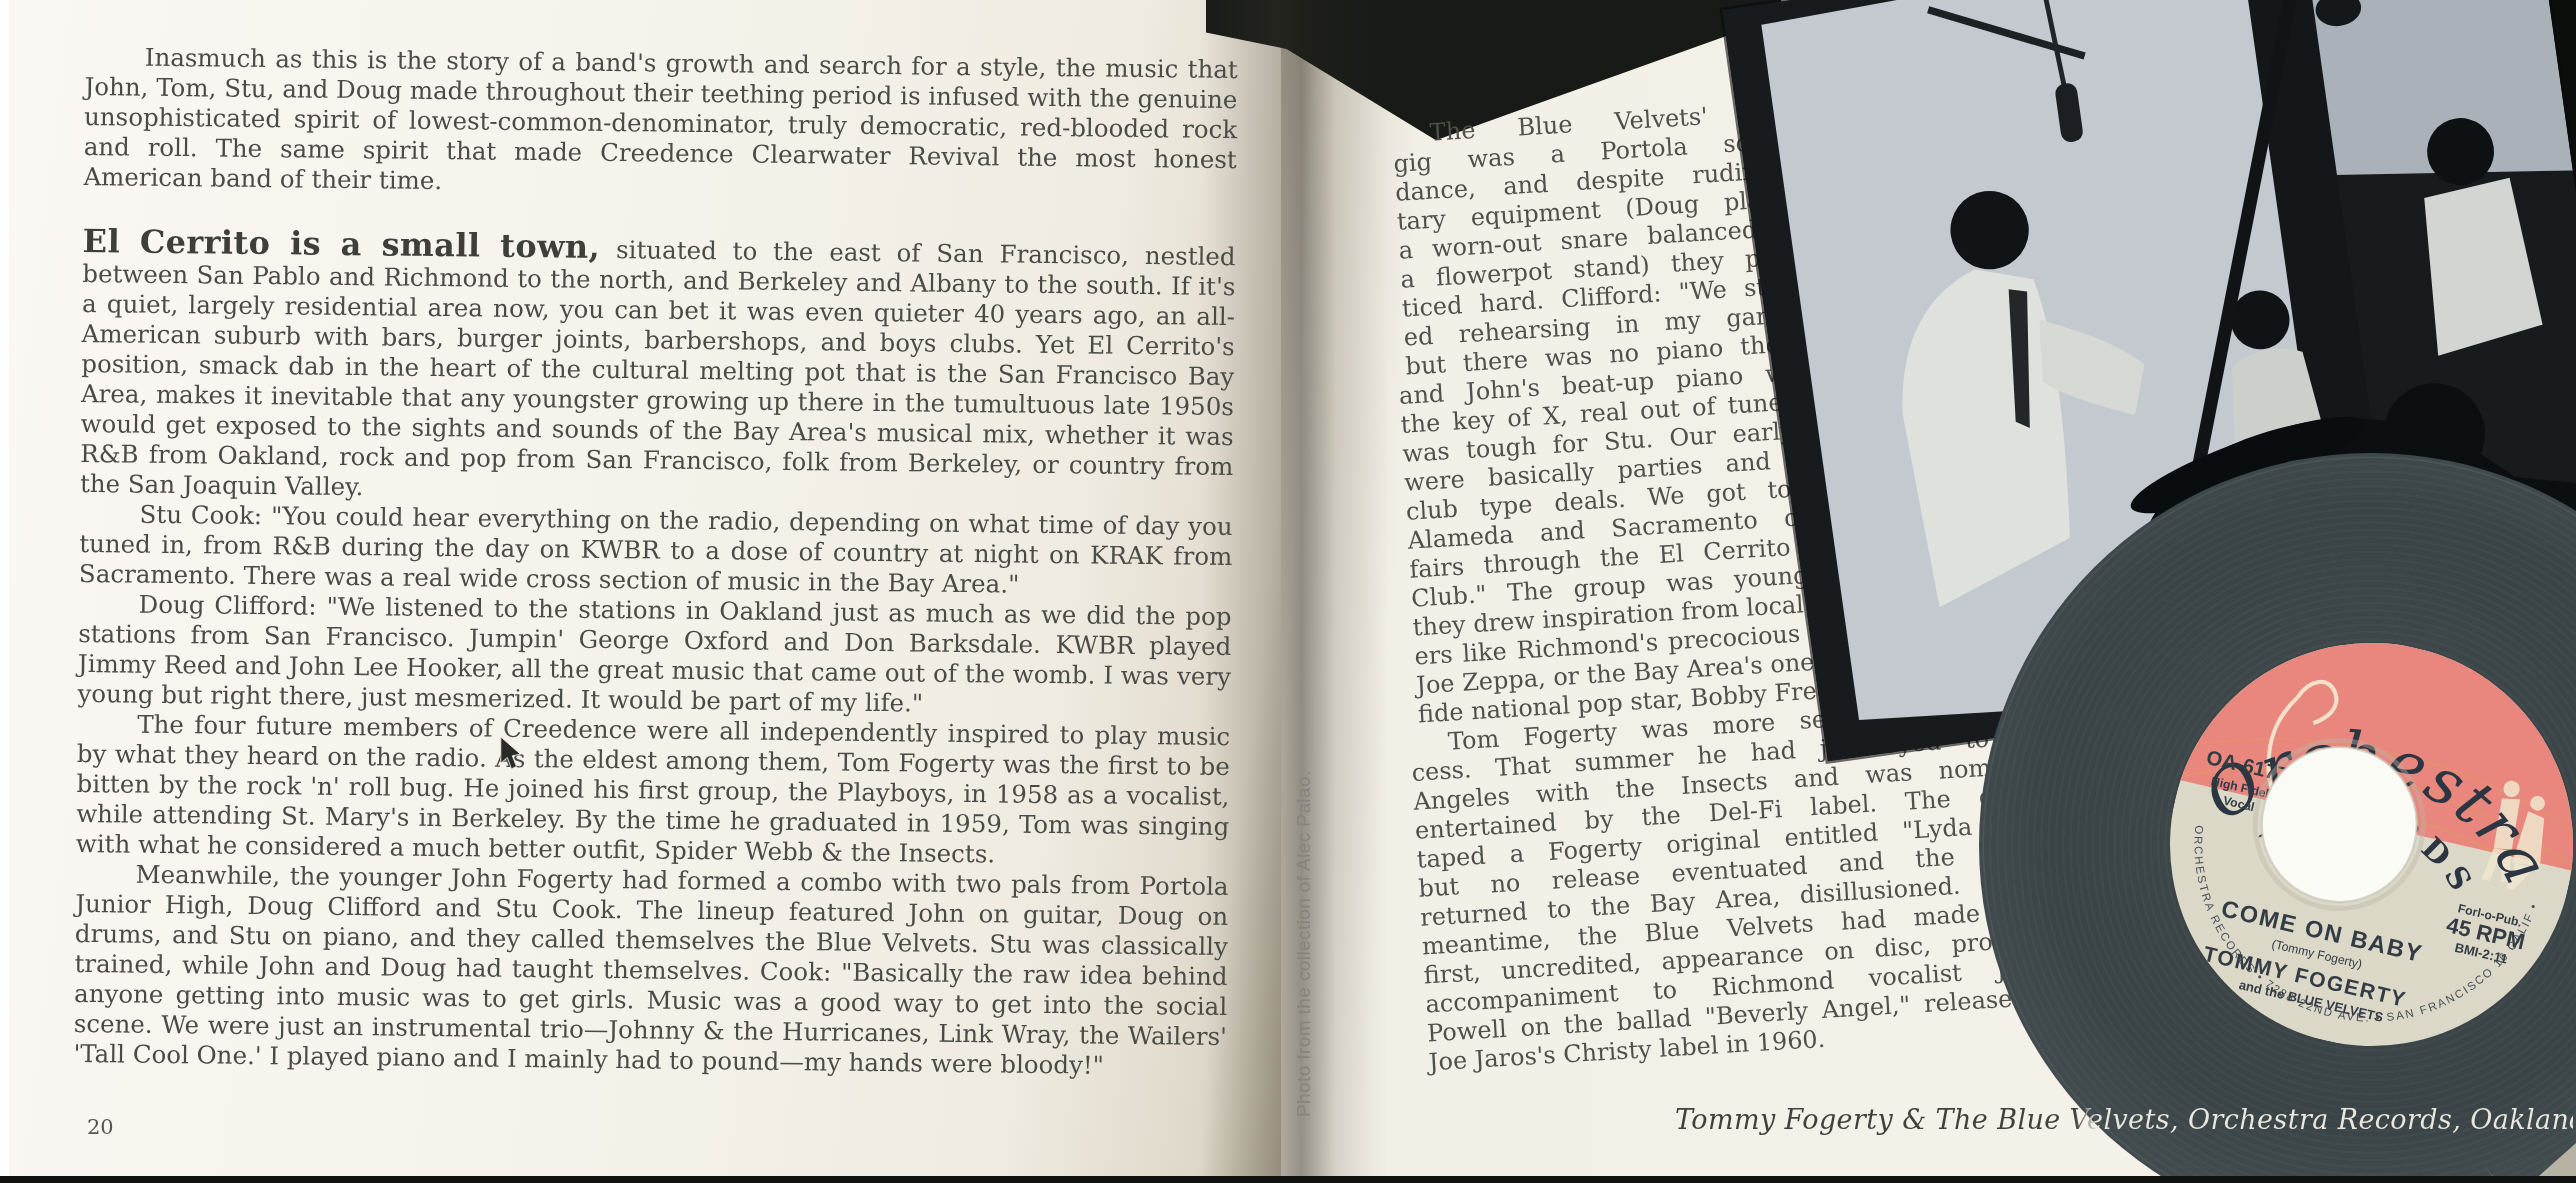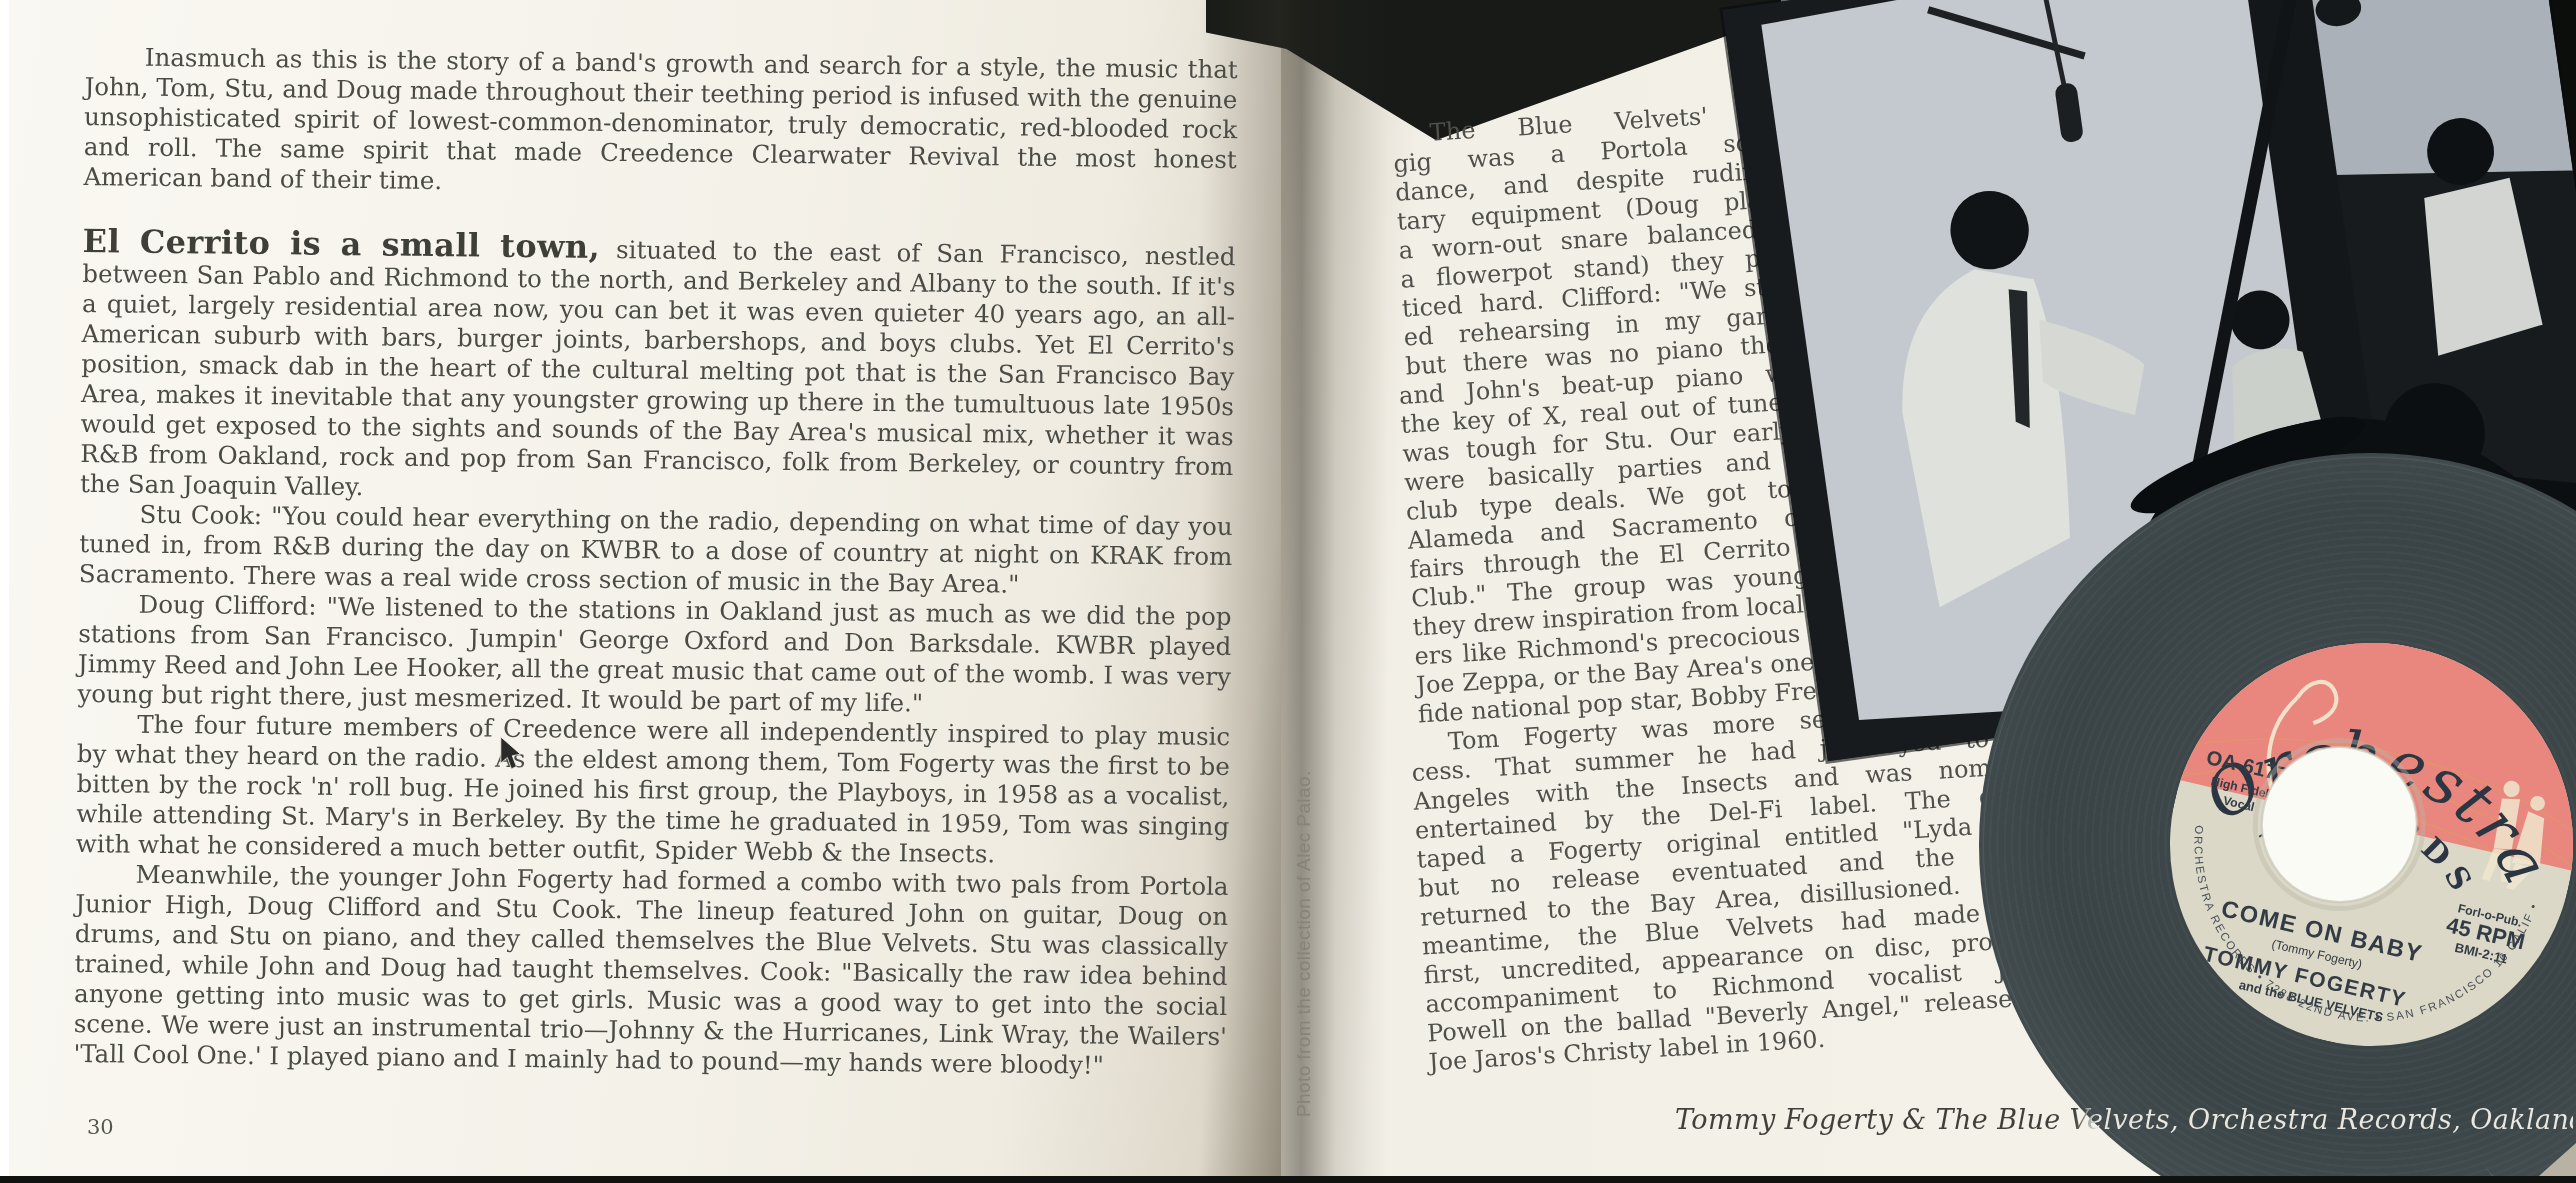--- a/index.html
+++ b/index.html
@@ -89,21 +89,21 @@
   <div class="right-edge-strip"></div>
 
   <div class="lp-text">
     <p>Inasmuch as this is the story of a band's growth and search for a style, the music that John, Tom, Stu, and Doug made throughout their teething period is infused with the genuine unsophisticated spirit of lowest-common-denominator, truly democratic, red-blooded rock and roll. The same spirit that made Creedence Clearwater Revival the most honest American band of their time.</p>
     <p class="lead-para"><span class="lead-in">El Cerrito is a small town,</span><span> situated to the east of San Francisco, nestled between San Pablo and Richmond to the north, and Berkeley and Albany to the south. If it's a quiet, largely residential area now, you can bet it was even quieter 40 years ago, an all-American suburb with bars, burger joints, barbershops, and boys clubs. Yet El Cerrito's position, smack dab in the heart of the cultural melting pot that is the San Francisco Bay Area, makes it inevitable that any youngster growing up there in the tumultuous late 1950s would get exposed to the sights and sounds of the Bay Area's musical mix, whether it was R&amp;B from Oakland, rock and pop from San Francisco, folk from Berkeley, or country from the San Joaquin Valley.</span></p>
     <p>Stu Cook: "You could hear everything on the radio, depending on what time of day you tuned in, from R&amp;B during the day on KWBR to a dose of country at night on KRAK from Sacramento. There was a real wide cross section of music in the Bay Area."</p>
     <p>Doug Clifford: "We listened to the stations in Oakland just as much as we did the pop stations from San Francisco. Jumpin' George Oxford and Don Barksdale. KWBR played Jimmy Reed and John Lee Hooker, all the great music that came out of the womb. I was very young but right there, just mesmerized. It would be part of my life."</p>
     <p>The four future members of Creedence were all independently inspired to play music by what they heard on the radio. As the eldest among them, Tom Fogerty was the first to be bitten by the rock 'n' roll bug. He joined his first group, the Playboys, in 1958 as a vocalist, while attending St. Mary's in Berkeley. By the time he graduated in 1959, Tom was singing with what he considered a much better outfit, Spider Webb &amp; the Insects.</p>
     <p>Meanwhile, the younger John Fogerty had formed a combo with two pals from Portola Junior High, Doug Clifford and Stu Cook. The lineup featured John on guitar, Doug on drums, and Stu on piano, and they called themselves the Blue Velvets. Stu was classically trained, while John and Doug had taught themselves. Cook: "Basically the raw idea behind anyone getting into music was to get girls. Music was a good way to get into the social scene. We were just an instrumental trio—Johnny &amp; the Hurricanes, Link Wray, the Wailers' 'Tall Cool One.' I played piano and I mainly had to pound—my hands were bloody!"</p>
   </div>
-  <div class="page-number">30</div>
+  <div class="page-number">20</div>
 
   <div class="cursor">
     <svg width="24.5" height="36" viewBox="0 0 30 44">
       <polygon points="1,0 1,32 9,25 14,39 20,36 15,23 25,21" fill="#2a2a28" stroke="#f0efe8" stroke-width="1"></polygon>
     </svg>
   </div>
 
   <div class="photo-credit">Photo from the collection of Alec Palao.</div>
 
   <div class="col">

